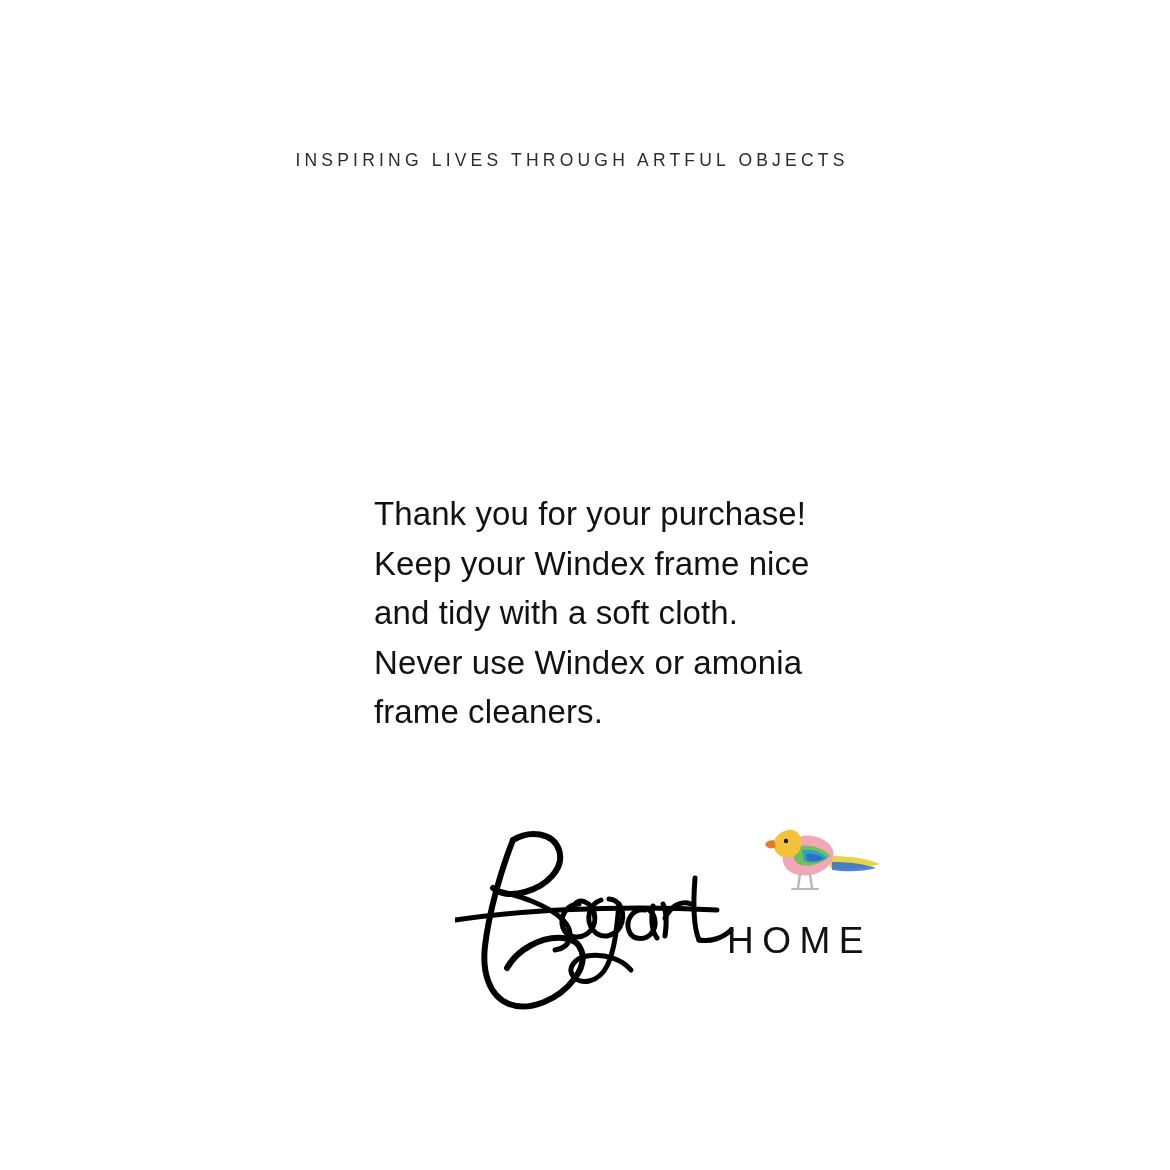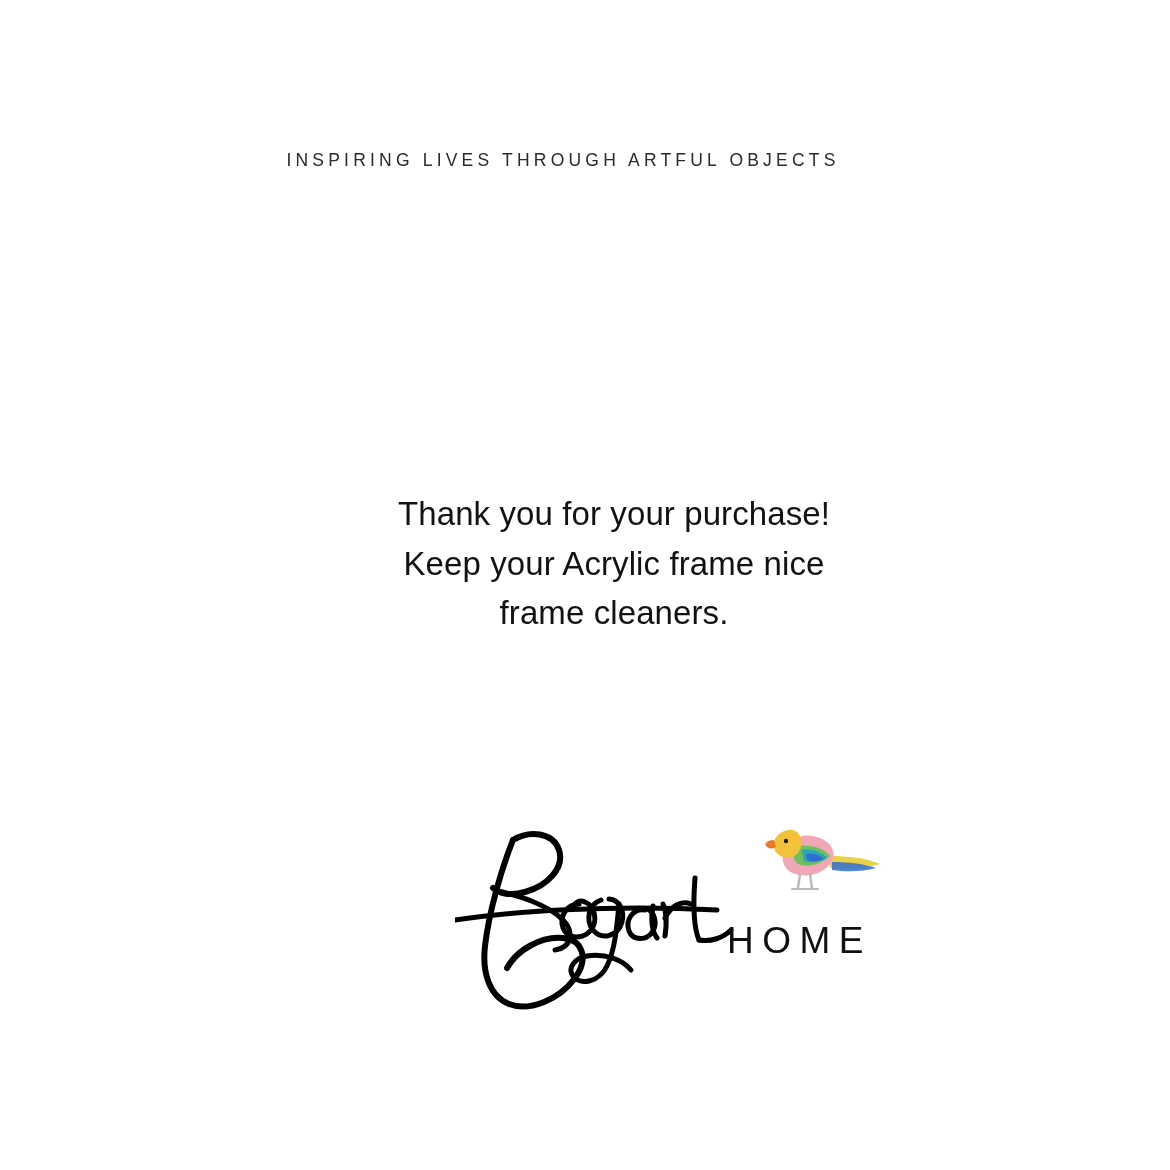--- a/index.html
+++ b/index.html
@@ -13,21 +13,21 @@
     position: relative;
     overflow: hidden;
     font-family: "Liberation Sans", sans-serif;
     color: #1a1a1a;
   }
 
   
   .tagline {
     position: absolute;
     top: 150px;
-    left: 0;
+    left: 9px;
     width: 1126px;
     text-align: center;
     font-family: "Liberation Sans", sans-serif;
     font-size: 17.5px;
     font-weight: 400;
     letter-spacing: 4.2px;
     color: #2b2b2b;
     white-space: nowrap;
   }
 
@@ -40,21 +40,20 @@
     font-family: "Liberation Sans", sans-serif;
     font-size: 33px;
     line-height: 49.6px;
     font-weight: 400;
     color: #121212;
     letter-spacing: 0.1px;
   }
   .message .line {
     display: block;
     white-space: nowrap;
-    text-align: center;
   }
 
   
   .logo-lockup {
     position: absolute;
     left: 455px;
     top: 800px;
     width: 450px;
     height: 230px;
   }
@@ -88,21 +87,23 @@
   }
   .bird-wrap svg { display: block; }
 </style>
 </head>
 <body style="background: rgb(255, 255, 255);">
 
 <div class="tagline">INSPIRING LIVES THROUGH ARTFUL OBJECTS</div>
 
 <div class="message">
   <span class="line">Thank you for your purchase!</span>
-  <span class="line">Keep your Acrylic frame nice</span>
+  <span class="line">Keep your Windex frame nice</span>
+  <span class="line">and tidy with a soft cloth.</span>
+  <span class="line">Never use Windex or amonia</span>
   <span class="line">frame cleaners.</span>
 </div>
 
 <div class="logo-lockup">
 
   <div class="signature-wrap">
     <svg width="300" height="215" viewBox="0 0 300 215" fill="none" xmlns="http://www.w3.org/2000/svg">
       <g stroke="#000000" fill="none" stroke-linecap="round" stroke-linejoin="round">
 
         <path d="M58 40 C46 70 34 112 30 146 C27 172 34 196 54 204 C74 212 104 200 120 178 C134 159 128 140 108 138 C86 136 62 150 52 168" stroke-width="6"></path>

